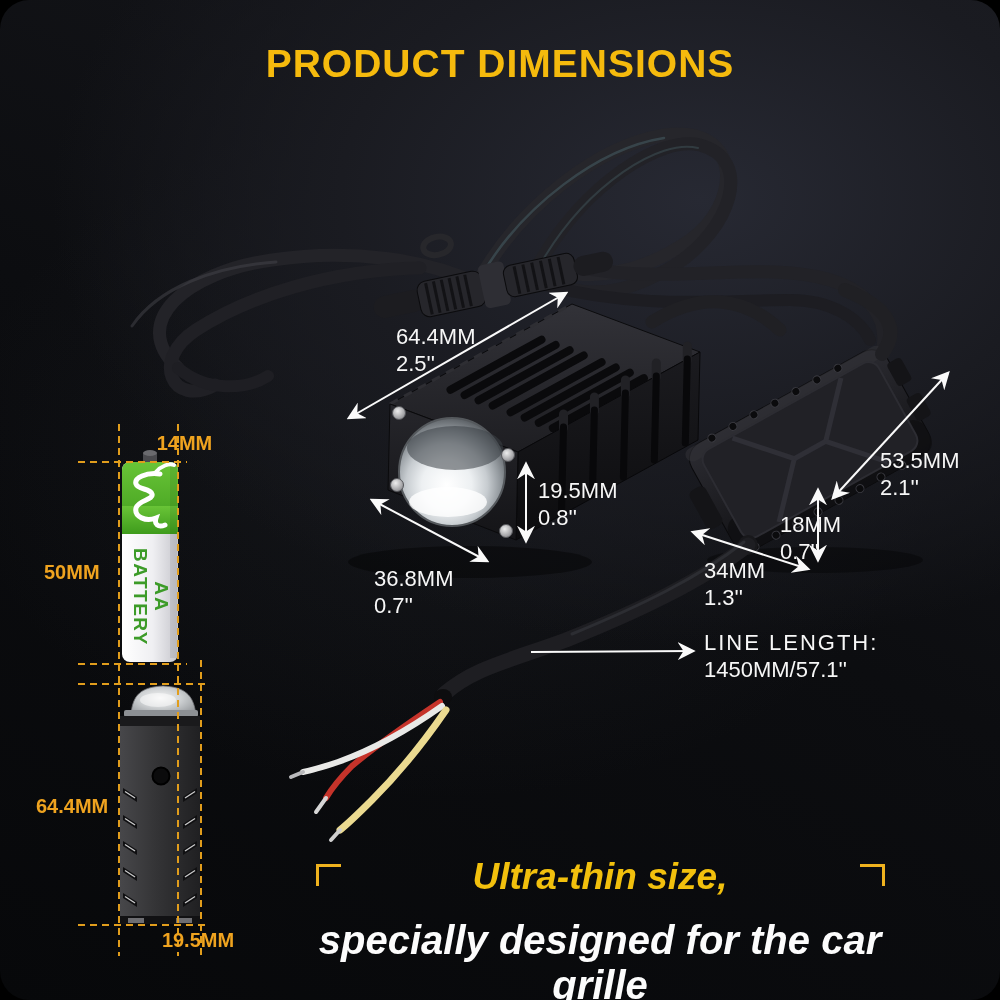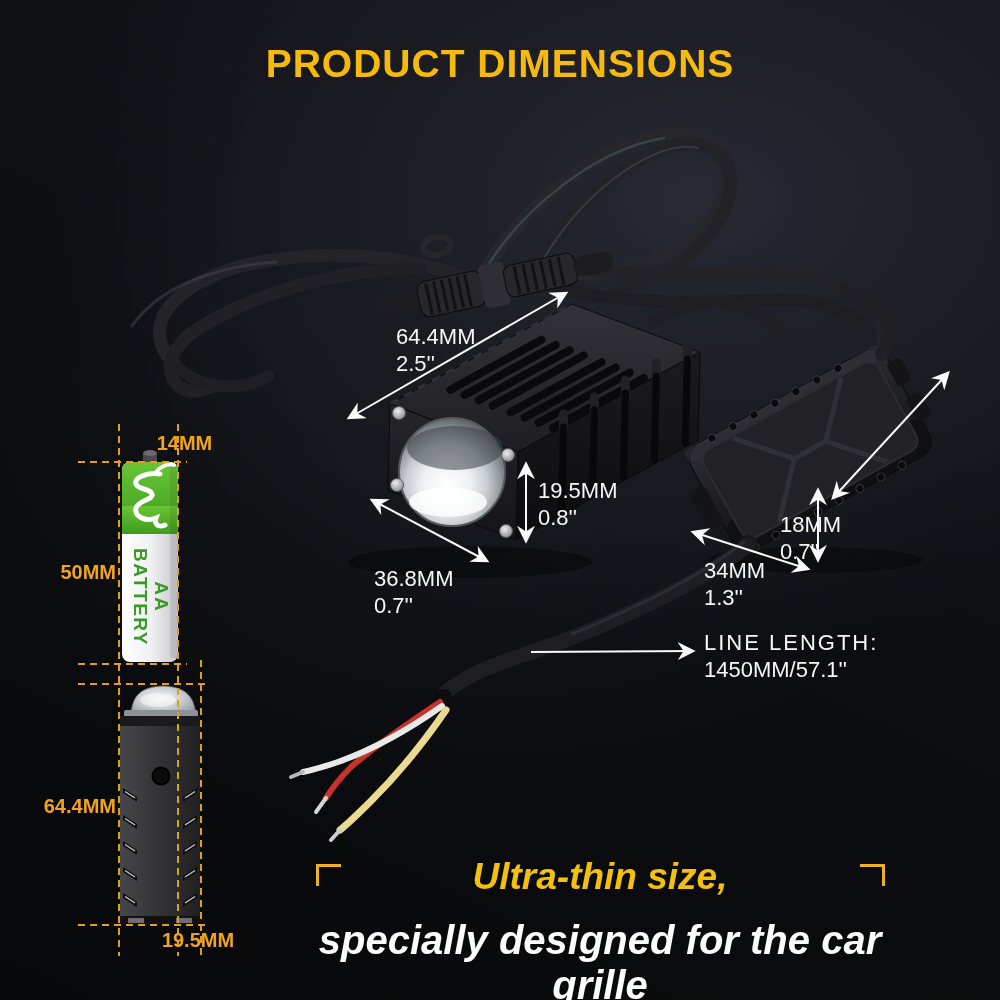--- a/index.html
+++ b/index.html
@@ -3,31 +3,32 @@
 <meta charset="utf-8">
 <style>
   html,body{margin:0;padding:0;background:#000;}
   .stage{
     position:relative;width:1000px;height:1000px;overflow:hidden;
     font-family:"Liberation Sans",sans-serif;
     background:
       radial-gradient(900px 620px at 70% 20%, #272933 0%, #1a1b21 40%, rgba(10,10,13,0) 72%),
       radial-gradient(700px 500px at 45% 45%, rgba(70,74,84,.16), rgba(0,0,0,0) 70%),
       linear-gradient(205deg,#17181d 0%, #0c0d10 50%, #07080a 100%);
+    border-radius: 29px;
   }
   .title{
     position:absolute;top:42px;left:0;width:1000px;text-align:center;
     font-size:39px;font-weight:bold;letter-spacing:1px;color:#F5BA0D;
   }
   svg.scene{position:absolute;left:0;top:0;}
   .dim{position:absolute;color:#F7F7F7;font-size:22px;line-height:1.22;}
   .dim span{display:block;}
   .dim .sp{letter-spacing:2px;}
   .lblo{position:absolute;color:#EFA31F;font-size:20px;font-weight:bold;}
-  .c{text-align:center;margin-left:36px;} .r{text-align:right;}
+  .c{text-align:center;margin-left:36px;} .r{}
   .batt-text{position:absolute;left:122px;top:534px;width:56px;height:126px;}
   .batt-text .rot{
     position:absolute;left:50%;top:50%;width:132px;
     transform:translate(-50%,-50%) rotate(90deg);
     text-align:center;color:#3C9B28;font-weight:bold;line-height:1.08;
   }
   .batt-text .bl1{display:block;font-size:19px;letter-spacing:2px;}
   .batt-text .bl2{display:block;font-size:19px;letter-spacing:1.5px;}
   .tagline{position:absolute;left:300px;top:856px;width:600px;text-align:center;
     font-style:italic;font-weight:bold;}
@@ -313,20 +314,24 @@
     <span>2.5''</span>
   </div>
   <div class="dim" style="left:538px;top:478px;">
     <span>19.5MM</span>
     <span>0.8''</span>
   </div>
   <div class="dim" style="left:374px;top:535px;margin-top:31px;">
     <span>36.8MM</span>
     <span>0.7''</span>
   </div>
+  <div class="dim" style="left:880px;top:448px;">
+    <span>53.5MM</span>
+    <span>2.1''</span>
+  </div>
   <div class="dim" style="left:780px;top:512px;">
     <span>18MM</span>
     <span>0.7''</span>
   </div>
   <div class="dim" style="left:704px;top:558px;">
     <span>34MM</span>
     <span>1.3''</span>
   </div>
   <div class="dim" style="left:704px;top:630px;">
     <span class="sp">LINE LENGTH:</span>

